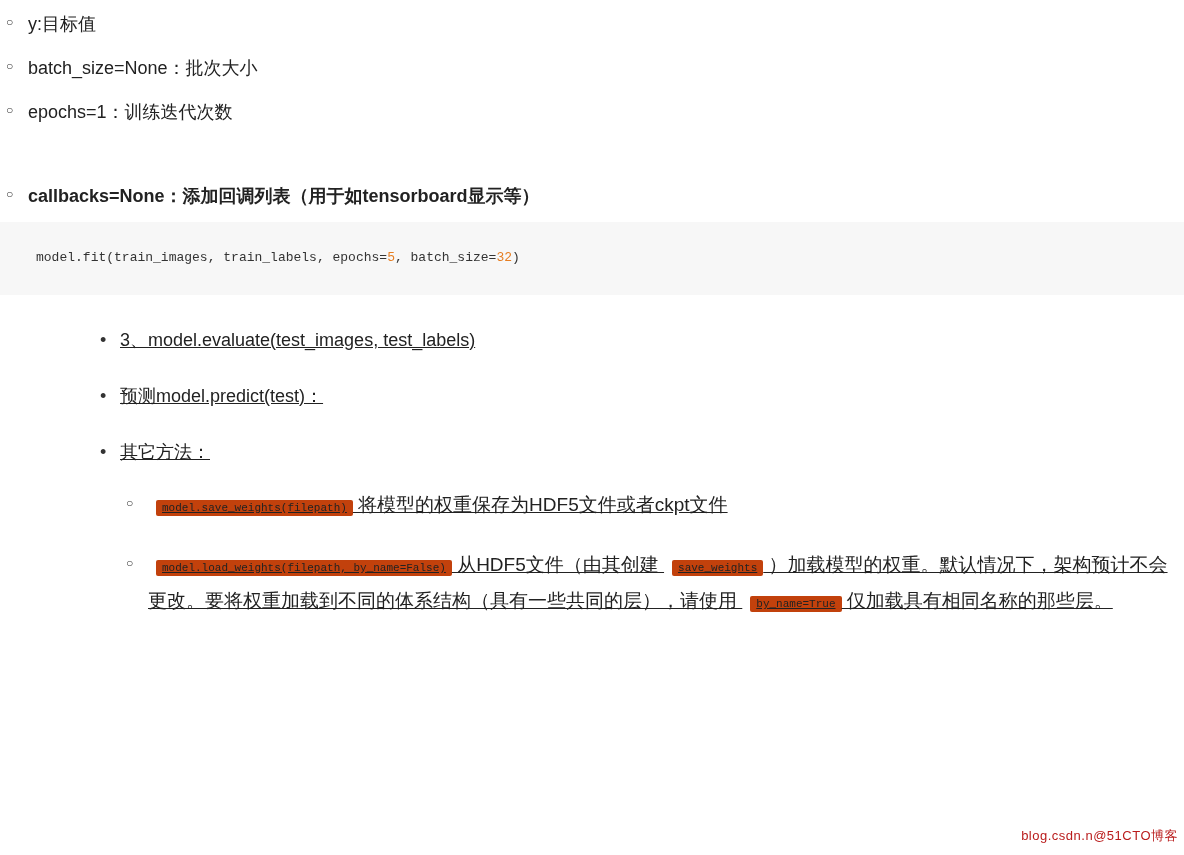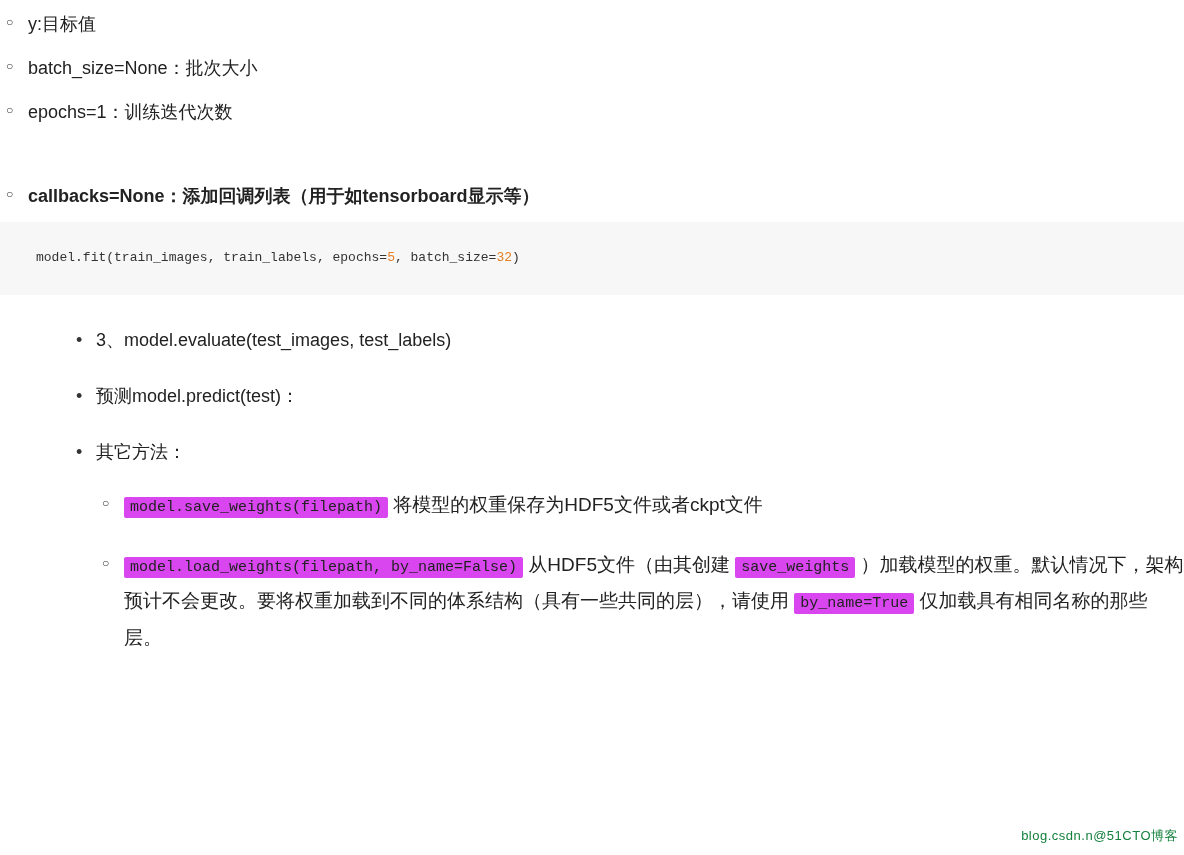--- a/index.html
+++ b/index.html
@@ -7,21 +7,22 @@
     font-family: -apple-system, BlinkMacSystemFont, "Segoe UI", "PingFang SC", "Microsoft YaHei", sans-serif;
     font-size: 18px;
     line-height: 1.9;
     color: #222;
     background: #fff;
     padding: 0;
     width: 1184px;
   }
   .outer-list {
     list-style: none;
-    padding-left: 68px;
+    padding-left: 92px;
+    text-decoration: underline;
   }
   .outer-list > li {
     position: relative;
     padding-left: 28px;
     margin-bottom: 22px;
   }
   .outer-list > li::before {
     content: "•";
     position: absolute;
     left: 8px;
@@ -62,32 +63,33 @@
     margin: 8px 0 28px 0;
     font-family: "Courier New", Consolas, monospace;
     font-size: 13px;
     color: #333;
     white-space: pre;
   }
   .codeblock .dot { color: #333; }
   .codeblock .paren { color: #333; }
   .codeblock .num { color: #e67e22; }
   .inline-code {
-    background: #d946ef;
+    background: #c2410c;
     padding: 2px 6px;
     font-family: "Courier New", Consolas, monospace;
-    font-size: 15px;
+    font-size: 11px;
     border-radius: 2px;
+    margin-left: 8px;
   }
   .watermark {
     position: absolute;
     right: 6px;
     bottom: 6px;
     font-size: 13px;
-    color: #15803d;
+    color: #b91c1c;
     letter-spacing: 0.5px;
   }
   .content-wrap { position: relative; min-height: 855px; padding-top: 6px; }
 </style>
 </head>
 <body>
 
 <div class="content-wrap">
 
   <ul class="inner-list sub">

